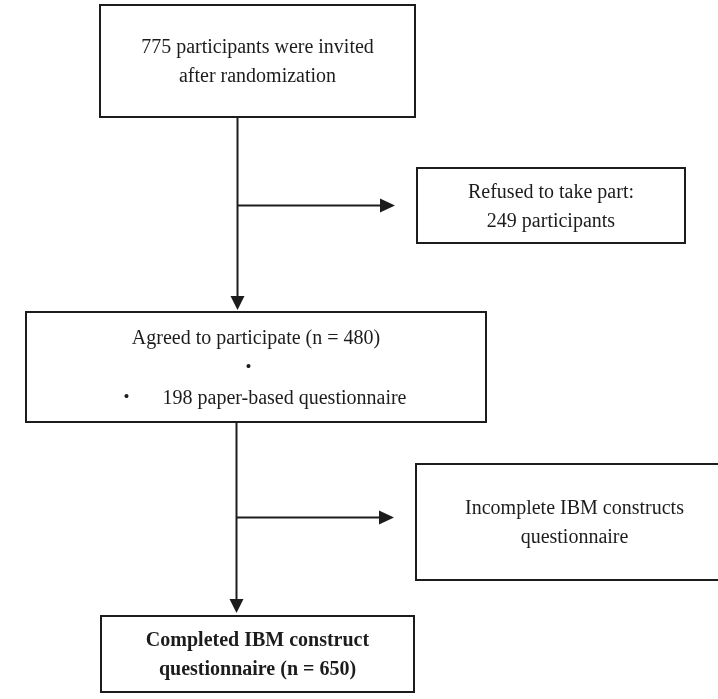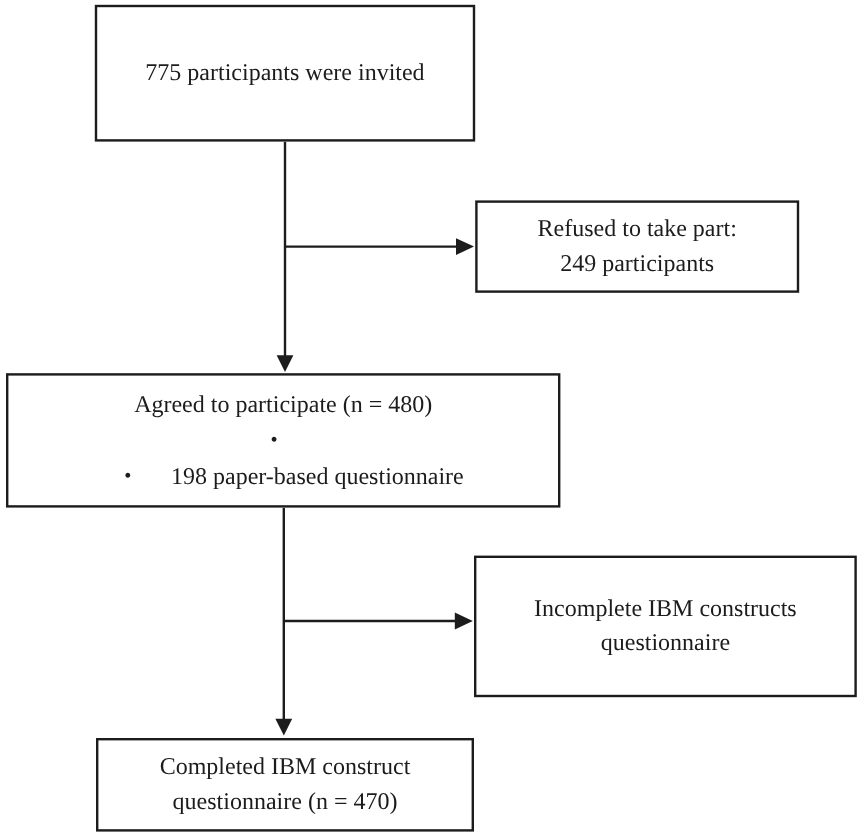--- a/index.html
+++ b/index.html
@@ -27,26 +27,27 @@
     position:absolute;
     box-sizing:border-box;
     border:2px solid var(--border);
     background:var(--bg);
     display:flex;
     flex-direction:column;
     justify-content:center;
     font-size:20px;
     line-height:29px;
     text-align:center;
+    margin-left:20px;
   }
   .box-invited{   left:79px;  top:4px;   width:317px; height:114px; }
   .box-refused{   left:396px; top:167px; width:270px; height:77px;  }
   .box-agreed{    left:5px;   top:311px; width:462px; height:112px; line-height:30px;align-items:center; }
   .box-incomplete{left:395px; top:463px; width:319px; height:118px; }
-  .box-completed{ left:80px;  top:615px; width:315px; height:78px;  }
+  .box-completed{ left:80px;  top:615px; width:315px; height:78px;font-weight:bold;  }
   .bullet-row{
     display:flex;
     text-align:left;
     padding-left:18px;
   }
   .bullet-marker{
     width:39px;
     flex:0 0 39px;
     font-size:17px;
   }
@@ -62,20 +63,21 @@
     <polygon points="395,205.5 380,198.5 380,212.5" fill="#1c1c1c"></polygon>
     <polygon points="237.5,310 230.5,296 244.5,296" fill="#1c1c1c"></polygon>
     <line x1="236.5" y1="423" x2="236.5" y2="601" stroke="#1c1c1c" stroke-width="2"></line>
     <line x1="236.5" y1="517.5" x2="380" y2="517.5" stroke="#1c1c1c" stroke-width="2"></line>
     <polygon points="394,517.5 379,510.5 379,524.5" fill="#1c1c1c"></polygon>
     <polygon points="236.5,613 229.5,599 243.5,599" fill="#1c1c1c"></polygon>
   </svg>
 
   <div class="box box-invited">
     <div>775 participants were invited</div>
+    <div>after randomization</div>
   </div>
 
   <div class="box box-refused">
     <div>Refused to take part:</div>
     <div>249 participants</div>
   </div>
 
   <div class="box box-agreed">
     <div>Agreed to participate (n = 480)</div>
     <div class="bullet-row">
@@ -87,16 +89,16 @@
     </div>
   </div>
 
   <div class="box box-incomplete">
     <div>Incomplete IBM constructs</div>
     <div>questionnaire</div>
   </div>
 
   <div class="box box-completed">
     <div>Completed IBM construct</div>
-    <div>questionnaire (n = 470)</div>
+    <div>questionnaire (n = 650)</div>
   </div>
 
 </div>
 
 </body></html>

